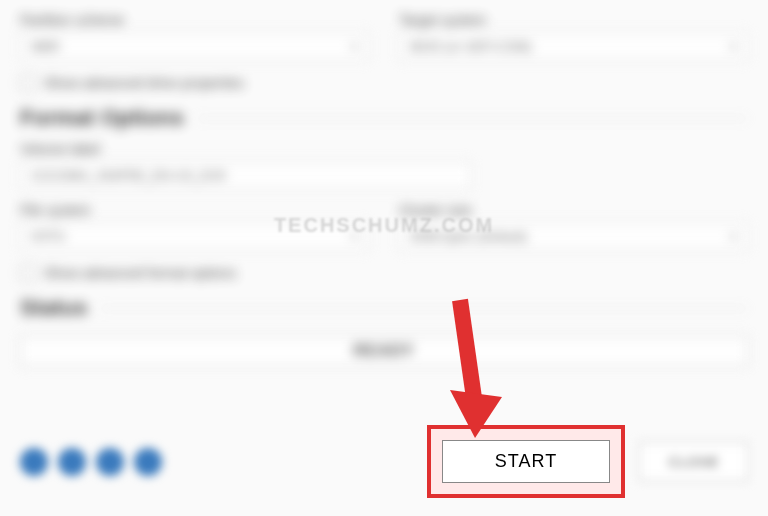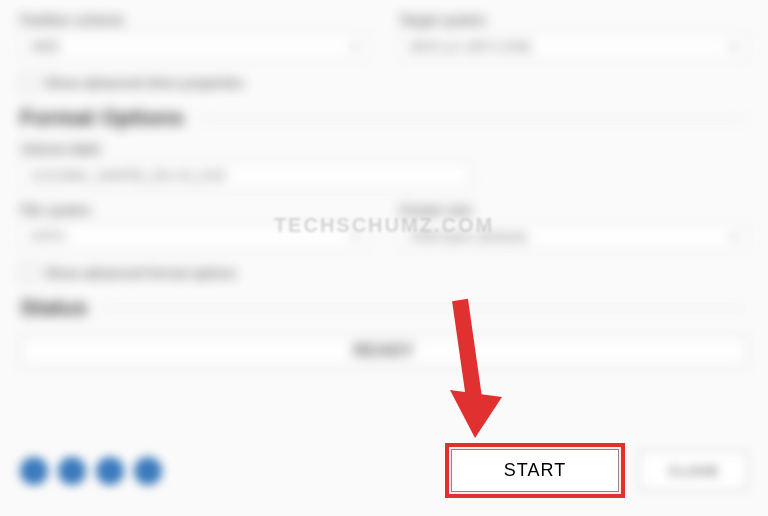--- a/index.html
+++ b/index.html
@@ -85,21 +85,21 @@
     }
     .icon-row { display: flex; gap: 10px; filter: blur(5px); }
     .circ-icon {
       width: 28px; height: 28px;
       border-radius: 50%;
       background: #3a7abd;
     }
     .right-buttons { display: flex; gap: 14px; align-items: center; }
     .highlight-wrap {
       border: 4px solid #e03030;
-      padding: 2px;
+      padding: 11px;
       background: #ffe9e9;
     }
     .start-btn {
       border: 1px solid #888;
       background: #fff;
       padding: 10px 52px;
       font-size: 18px;
       font-family: inherit;
       cursor: pointer;
       letter-spacing: 1px;

